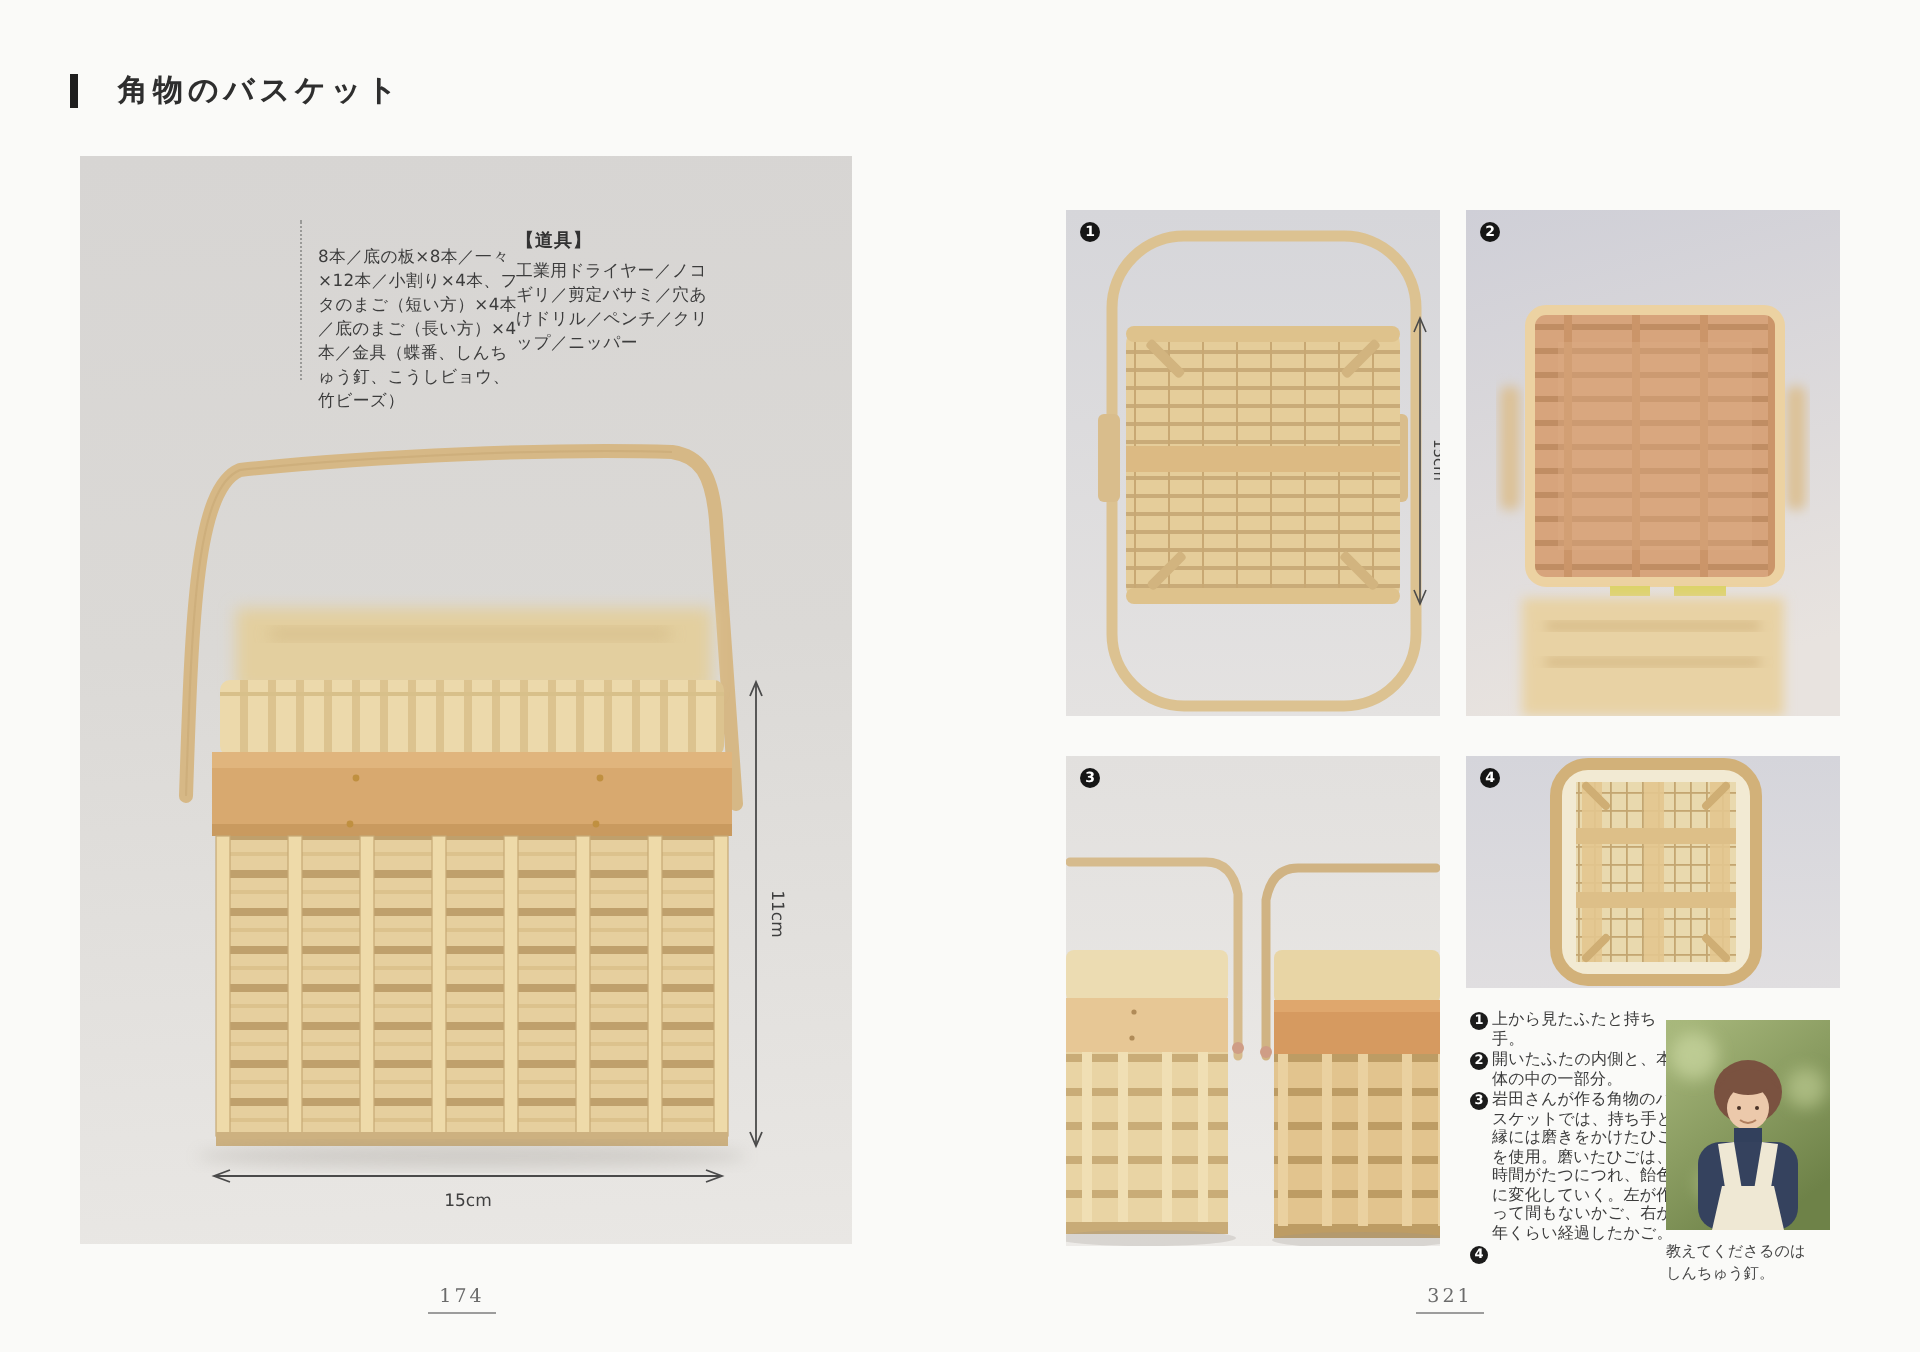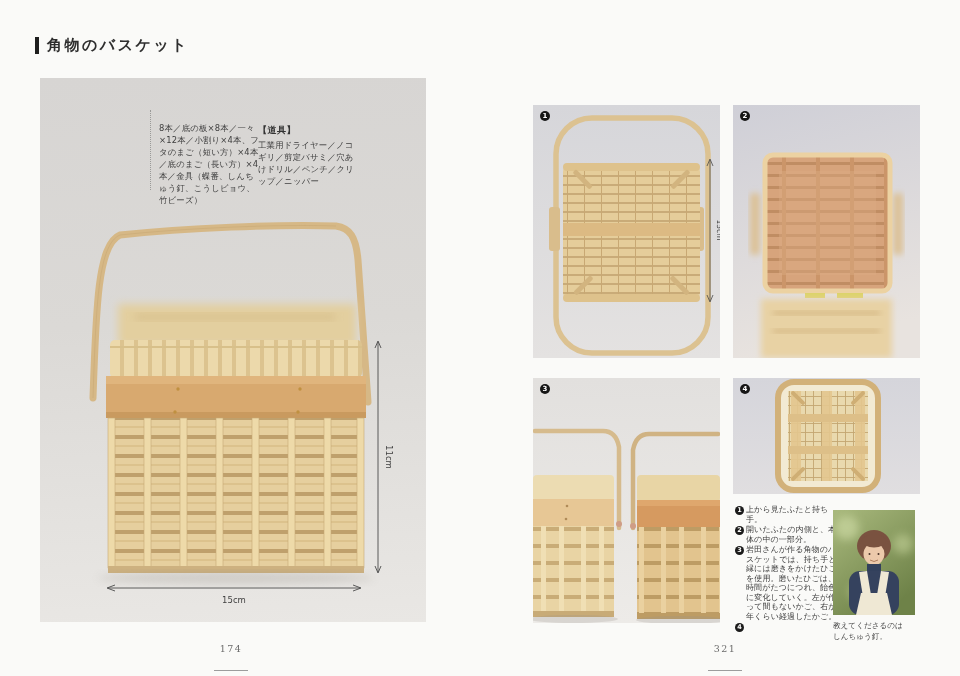--- a/index.html
+++ b/index.html
@@ -4,39 +4,39 @@
 <style>
   html,body{margin:0;padding:0;}
   body{
     width:960px;height:676px;position:relative;overflow:hidden;
     background:#fafaf8;
     font-family:"DejaVu Sans","Liberation Sans",sans-serif;
     color:#3a3a3a;
   }
   .root{position:absolute;inset:0;}
   
-  .title-row{position:absolute;left:35px;top:36px;display:flex;align-items:center;gap:8px;}
+  .title-row{position:absolute;left:35px;top:36px;display:flex;align-items:center;gap:20px;}
   .title-bar{width:4px;height:17px;background:#1e1e1e;display:inline-block;}
   .title-text{font-size:15px;font-weight:bold;color:#2e2e2e;letter-spacing:2.5px;margin:0;}
   .main-photo{
     position:absolute;left:40px;top:78px;width:386px;height:544px;margin:0;
     background:linear-gradient(178deg,#d7d5d3 0%,#dbd9d6 45%,#e9e7e4 100%);
   }
   .mat-header{font-size:9px;font-weight:bold;color:#333;letter-spacing:0.5px;}
   .mat-text{font-size:8.4px;line-height:12px;color:#3c3c3c;margin:2px 0 0 0;letter-spacing:0.2px;}
   .mat-col1{position:absolute;left:17px;top:30px;width:92px;}
   .dotted-divider{position:absolute;left:110px;top:32px;height:80px;border-left:1px dotted #9a9a98;}
   .mat-col2{position:absolute;left:119px;top:44px;width:100px;}
   .mat-col2 .mat-text{margin-top:0;}
-  .mat-col3{position:absolute;left:218px;top:46px;width:102px;}
+  .mat-col3{position:absolute;left:218px;top:36px;width:102px;}
   .pagenum{
     position:absolute;top:643px;width:34px;text-align:center;
     font-family:"DejaVu Serif","Liberation Serif",serif;
     font-size:9.5px;color:#6b6b6b;letter-spacing:1.5px;
-    border-bottom:1px solid #9c9c9c;padding-bottom:16px;
+    border-bottom:1px solid #9c9c9c;padding-bottom:2px;
   }
   .pagenum-left{left:214px;}
   .pagenum-right{left:708px;}
   
   .photo{position:absolute;margin:0;overflow:hidden;}
   .photo svg{display:block;}
   .photo1{left:533px;top:105px;width:187px;height:253px;}
   .photo2{left:733px;top:105px;width:187px;height:253px;}
   .photo3{left:533px;top:378px;width:187px;height:245px;}
   .photo4{left:733px;top:378px;width:187px;height:116px;}

